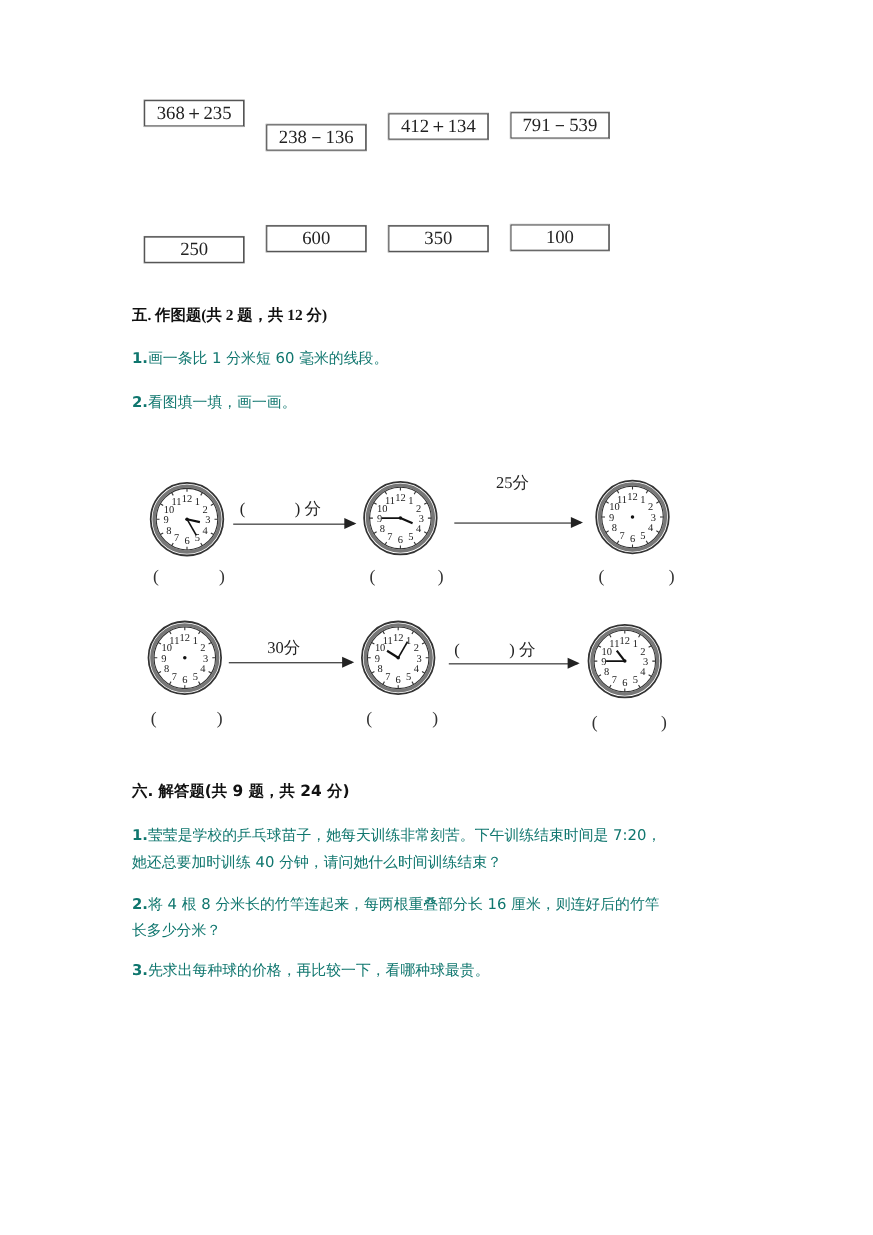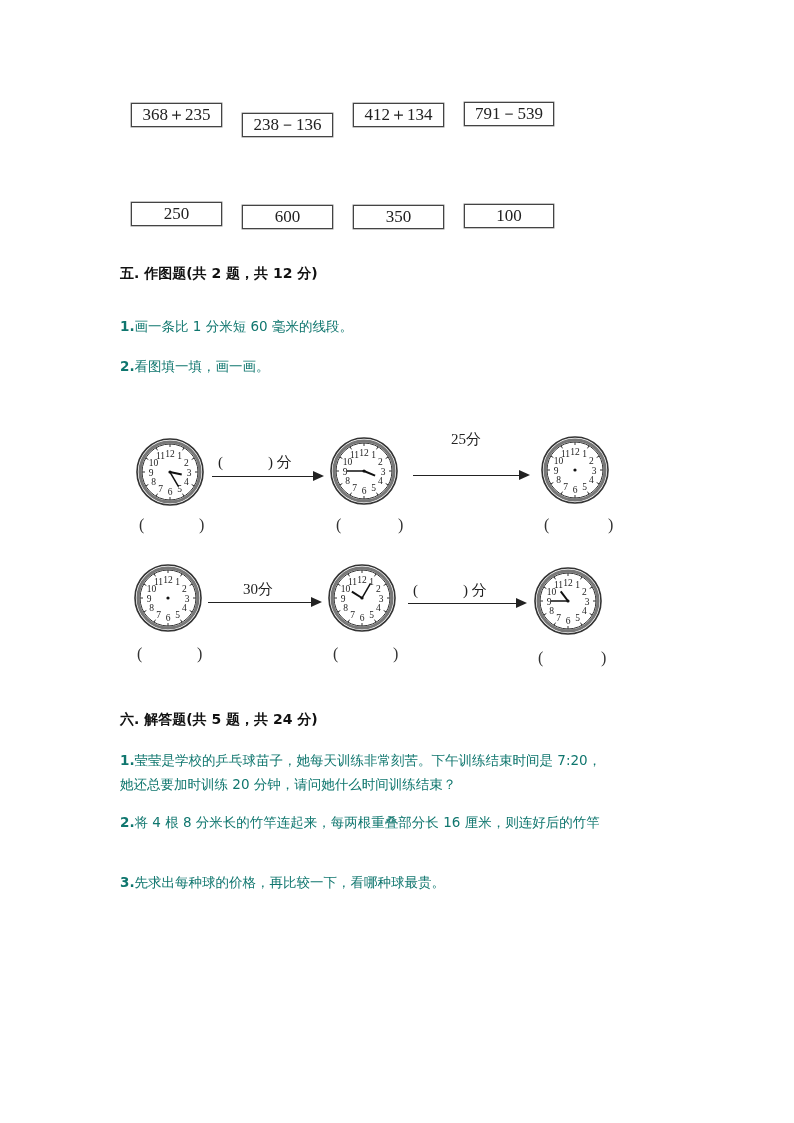--- a/index.html
+++ b/index.html
@@ -14,31 +14,31 @@
   .paren { position:absolute; font-family:"Liberation Serif", serif; font-size:16px; color:#333; }
   .arrow { position:absolute; height:0; border-top:1.5px solid #222; }
   .arrow::after { content:""; position:absolute; right:-2px; top:-6px;
                   border-left:11px solid #222; border-top:5px solid transparent; border-bottom:5px solid transparent; }
   .alabel { position:absolute; font-family:"Liberation Serif", serif; font-size:15px; color:#222; white-space:pre; }
   svg.clock { position:absolute; }
 </style>
 </head>
 <body>
 
-<div class="box" style="left:131px;top:103px;width:89px;">368＋235</div>
+<div class="box" style="left:131px;top:91px;width:89px;">368＋235</div>
 <div class="box" style="left:242px;top:113px;width:89px;">238－136</div>
 <div class="box" style="left:353px;top:103px;width:89px;">412＋134</div>
 <div class="box" style="left:464px;top:102px;width:88px;">791－539</div>
 
-<div class="box" style="left:131px;top:202px;width:89px;">250</div>
+<div class="box" style="left:131px;top:215px;width:89px;">250</div>
 <div class="box" style="left:242px;top:205px;width:89px;">600</div>
 <div class="box" style="left:353px;top:205px;width:89px;">350</div>
 <div class="box" style="left:464px;top:204px;width:88px;">100</div>
 
-<div class="sec" style="top:265px;">五. 作图题(共 2 题，共 12 分)</div>
+<div class="sec" style="top:278px;font-family:Liberation Serif, serif;">五. 作图题(共 2 题，共 12 分)</div>
 <div class="q" style="top:314px;">
   <b>1.</b><span>画一条比 1 分米短 60 毫米的线段。</span>
 </div>
 <div class="q" style="top:354px;">
   <b>2.</b><span>看图填一填，画一画。</span>
 </div>
 
 <div id="clocks">
     <svg class="clock" width="72" height="72" viewBox="-36 -36 72 72" style="left: 134px; top: 436px;">
       <circle r="33" fill="#fff" stroke="#333" stroke-width="1.6"></circle>
@@ -247,23 +247,24 @@
 <div class="paren" style="left:544px;top:516px;">(</div>
 <div class="paren" style="left:608px;top:516px;">)</div>
 
 <div class="paren" style="left:137px;top:645px;">(</div>
 <div class="paren" style="left:197px;top:645px;">)</div>
 <div class="paren" style="left:333px;top:645px;">(</div>
 <div class="paren" style="left:393px;top:645px;">)</div>
 <div class="paren" style="left:538px;top:649px;">(</div>
 <div class="paren" style="left:601px;top:649px;">)</div>
 
-<div class="sec" style="top:711px;">六. 解答题(共 5 题，共 24 分)</div>
+<div class="sec" style="top:711px;">六. 解答题(共 9 题，共 24 分)</div>
 <div class="q" style="top:748px;">
   <div><b>1.</b><span>莹莹是学校的乒乓球苗子，她每天训练非常刻苦。下午训练结束时间是 7:20，</span></div>
-  <div>她还总要加时训练 20 分钟，请问她什么时间训练结束？</div>
+  <div>她还总要加时训练 40 分钟，请问她什么时间训练结束？</div>
 </div>
 <div class="q" style="top:810px;">
   <div><b>2.</b><span>将 4 根 8 分米长的竹竿连起来，每两根重叠部分长 16 厘米，则连好后的竹竿</span></div>
+  <div>长多少分米？</div>
 </div>
 <div class="q" style="top:870px;">
   <div><b>3.</b><span>先求出每种球的价格，再比较一下，看哪种球最贵。</span></div>
 </div>
 
 </body></html>

